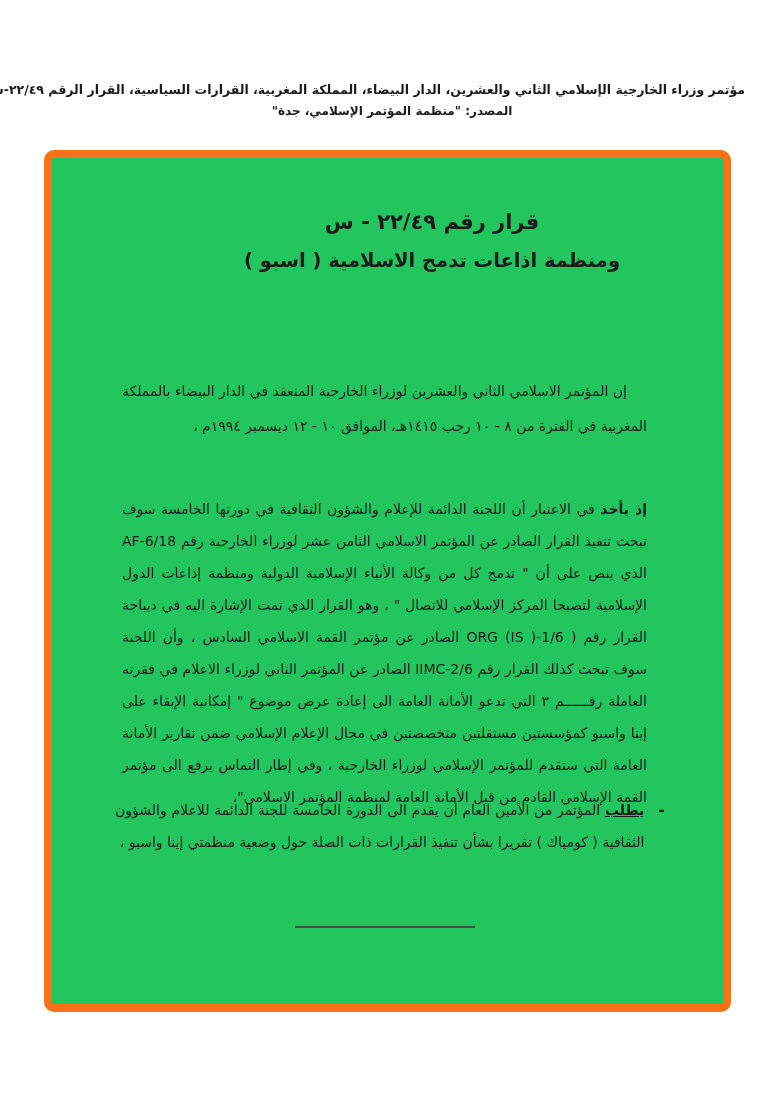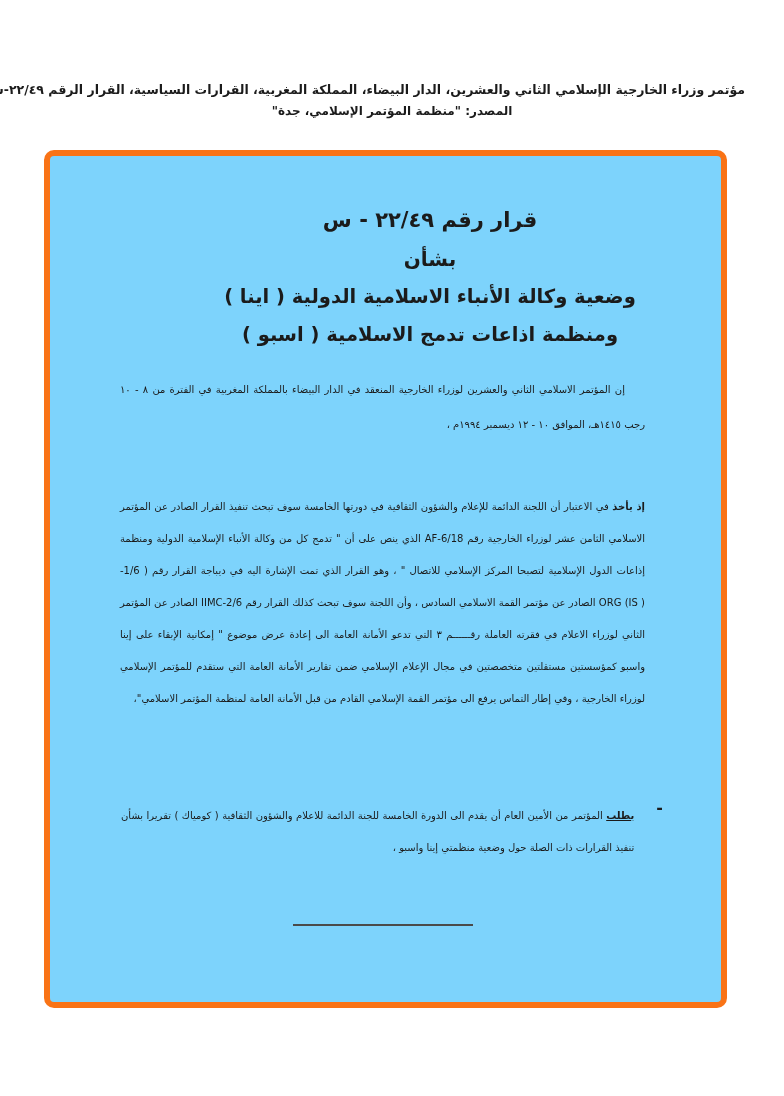--- a/index.html
+++ b/index.html
@@ -37,23 +37,23 @@
     text-align: center;
     margin-top: 7px;
   }
   
   .green-frame {
     position: absolute;
     left: 44px;
     top: 150px;
     width: 671px;
     height: 846px;
-    border: 6px solid #f97316;
+    border: 8px solid #f97316;
     border-radius: 10px;
-    background: #7dd3fc;
+    background: #22c55e;
   }
   
   .title-block {
     position: absolute;
     left: 165px;
     top: 44px;
     width: 430px;
     direction: rtl;
     text-align: center;
     font-weight: bold;
@@ -61,21 +61,21 @@
   .title-block .t1 { font-size: 21px; line-height: 40px; }
   .title-block .t2 { font-size: 20px; line-height: 38px; }
   .title-block .t3, .title-block .t4 { font-size: 19.5px; line-height: 38px; }
   
   .para {
     position: absolute;
     left: 70px;
     right: 76px;
     direction: rtl;
     text-align: justify;
-    font-size: 10px;
+    font-size: 14px;
     line-height: 33px;
     margin: 0;
   }
   .preamble {
     top: 216px;
     text-indent: 20px;
     line-height: 35px;
   }
   .considering {
     top: 290px;
@@ -95,24 +95,24 @@
     align-items: flex-start;
     gap: 14px;
   }
   .operative .dash {
     font-size: 16px;
     line-height: 32px;
     font-weight: bold;
     flex: 0 0 auto;
   }
   .operative .op-text {
-    margin: 8px;
+    margin: 0;
     flex: 1 1 auto;
     text-align: justify;
-    font-size: 10px;
+    font-size: 14px;
     line-height: 32px;
   }
   
   .footer-divider {
     position: absolute;
     left: 243px;
     top: 768px;
     width: 180px;
     height: 2px;
     background: #4a4a4a;
@@ -125,22 +125,20 @@
 
   <div class="doc-header">
     <div class="line1">مؤتمر وزراء الخارجية الإسلامي الثاني والعشرين، الدار البيضاء، المملكة المغربية، القرارات السياسية، القرار الرقم ٢٢/٤٩-س</div>
     <div class="line2">المصدر:  "منظمة المؤتمر الإسلامي، جدة"</div>
   </div>
 
   <div class="green-frame">
 
     <div class="title-block">
       <div class="t1">قرار رقم ٢٢/٤٩ - س</div>
-      <div class="t2">بشأن</div>
-      <div class="t3">وضعية وكالة الأنباء الاسلامية الدولية ( اينا )</div>
       <div class="t4">ومنظمة اذاعات تدمج الاسلامية ( اسبو )</div>
     </div>
 
     <p class="para preamble">إن المؤتمر الاسلامي الثاني والعشرين لوزراء الخارجية المنعقد في الدار البيضاء بالمملكة المغربية في الفترة من ٨ - ١٠ رجب ١٤١٥هـ، الموافق ١٠ - ١٢ ديسمبر ١٩٩٤م ،</p>
 
     <p class="para considering"><span class="lead-bold">إذ يأخذ</span><span> في الاعتبار أن اللجنة الدائمة للإعلام والشؤون الثقافية في دورتها الخامسة سوف تبحث تنفيذ القرار الصادر عن المؤتمر الاسلامي الثامن عشر لوزراء الخارجية رقم 6/18-AF الذي ينص على أن " تدمج كل من وكالة الأنباء الإسلامية الدولية ومنظمة إذاعات الدول الإسلامية لتصبحا المركز الإسلامي للاتصال " ، وهو القرار الذي تمت الإشارة اليه في ديباجة القرار رقم ( 1/6-ORG (IS ) الصادر عن مؤتمر القمة الاسلامي السادس ، وأن اللجنة سوف تبحث كذلك القرار رقم IIMC-2/6 الصادر عن المؤتمر الثاني لوزراء الاعلام في فقرته العاملة رقــــــم ٣ التي تدعو الأمانة العامة الى إعادة عرض موضوع " إمكانية الإبقاء على إينا واسبو كمؤسستين مستقلتين متخصصتين في مجال الإعلام الإسلامي ضمن تقارير الأمانة العامة التي ستقدم للمؤتمر الإسلامي لوزراء الخارجية ، وفي إطار التماس يرفع الى مؤتمر القمة الإسلامي القادم من قبل الأمانة العامة لمنظمة المؤتمر الاسلامي"،</span></p>
 
     <div class="operative">
       <span class="dash">-</span>
       <p class="op-text"><span class="lead-bold-underline">يطلب</span><span> المؤتمر من الأمين العام أن يقدم الى الدورة الخامسة للجنة الدائمة للاعلام والشؤون الثقافية ( كومياك ) تقريرا بشأن تنفيذ القرارات ذات الصلة حول وضعية منظمتي إينا واسبو ،</span></p>

